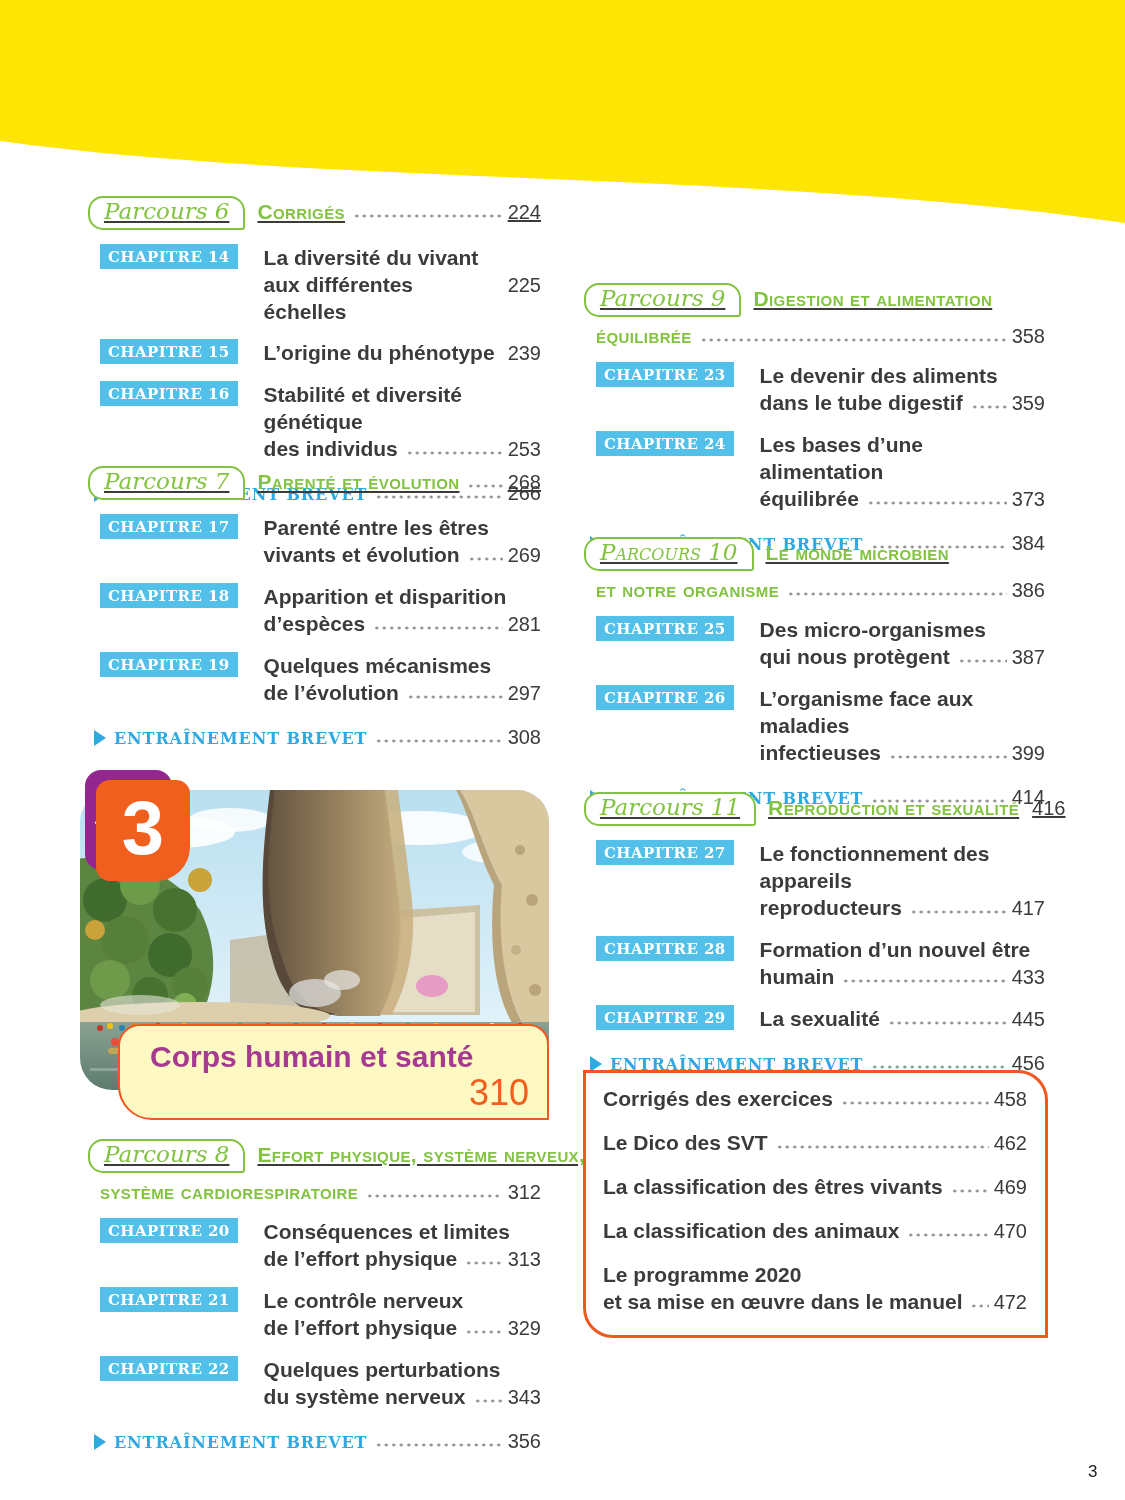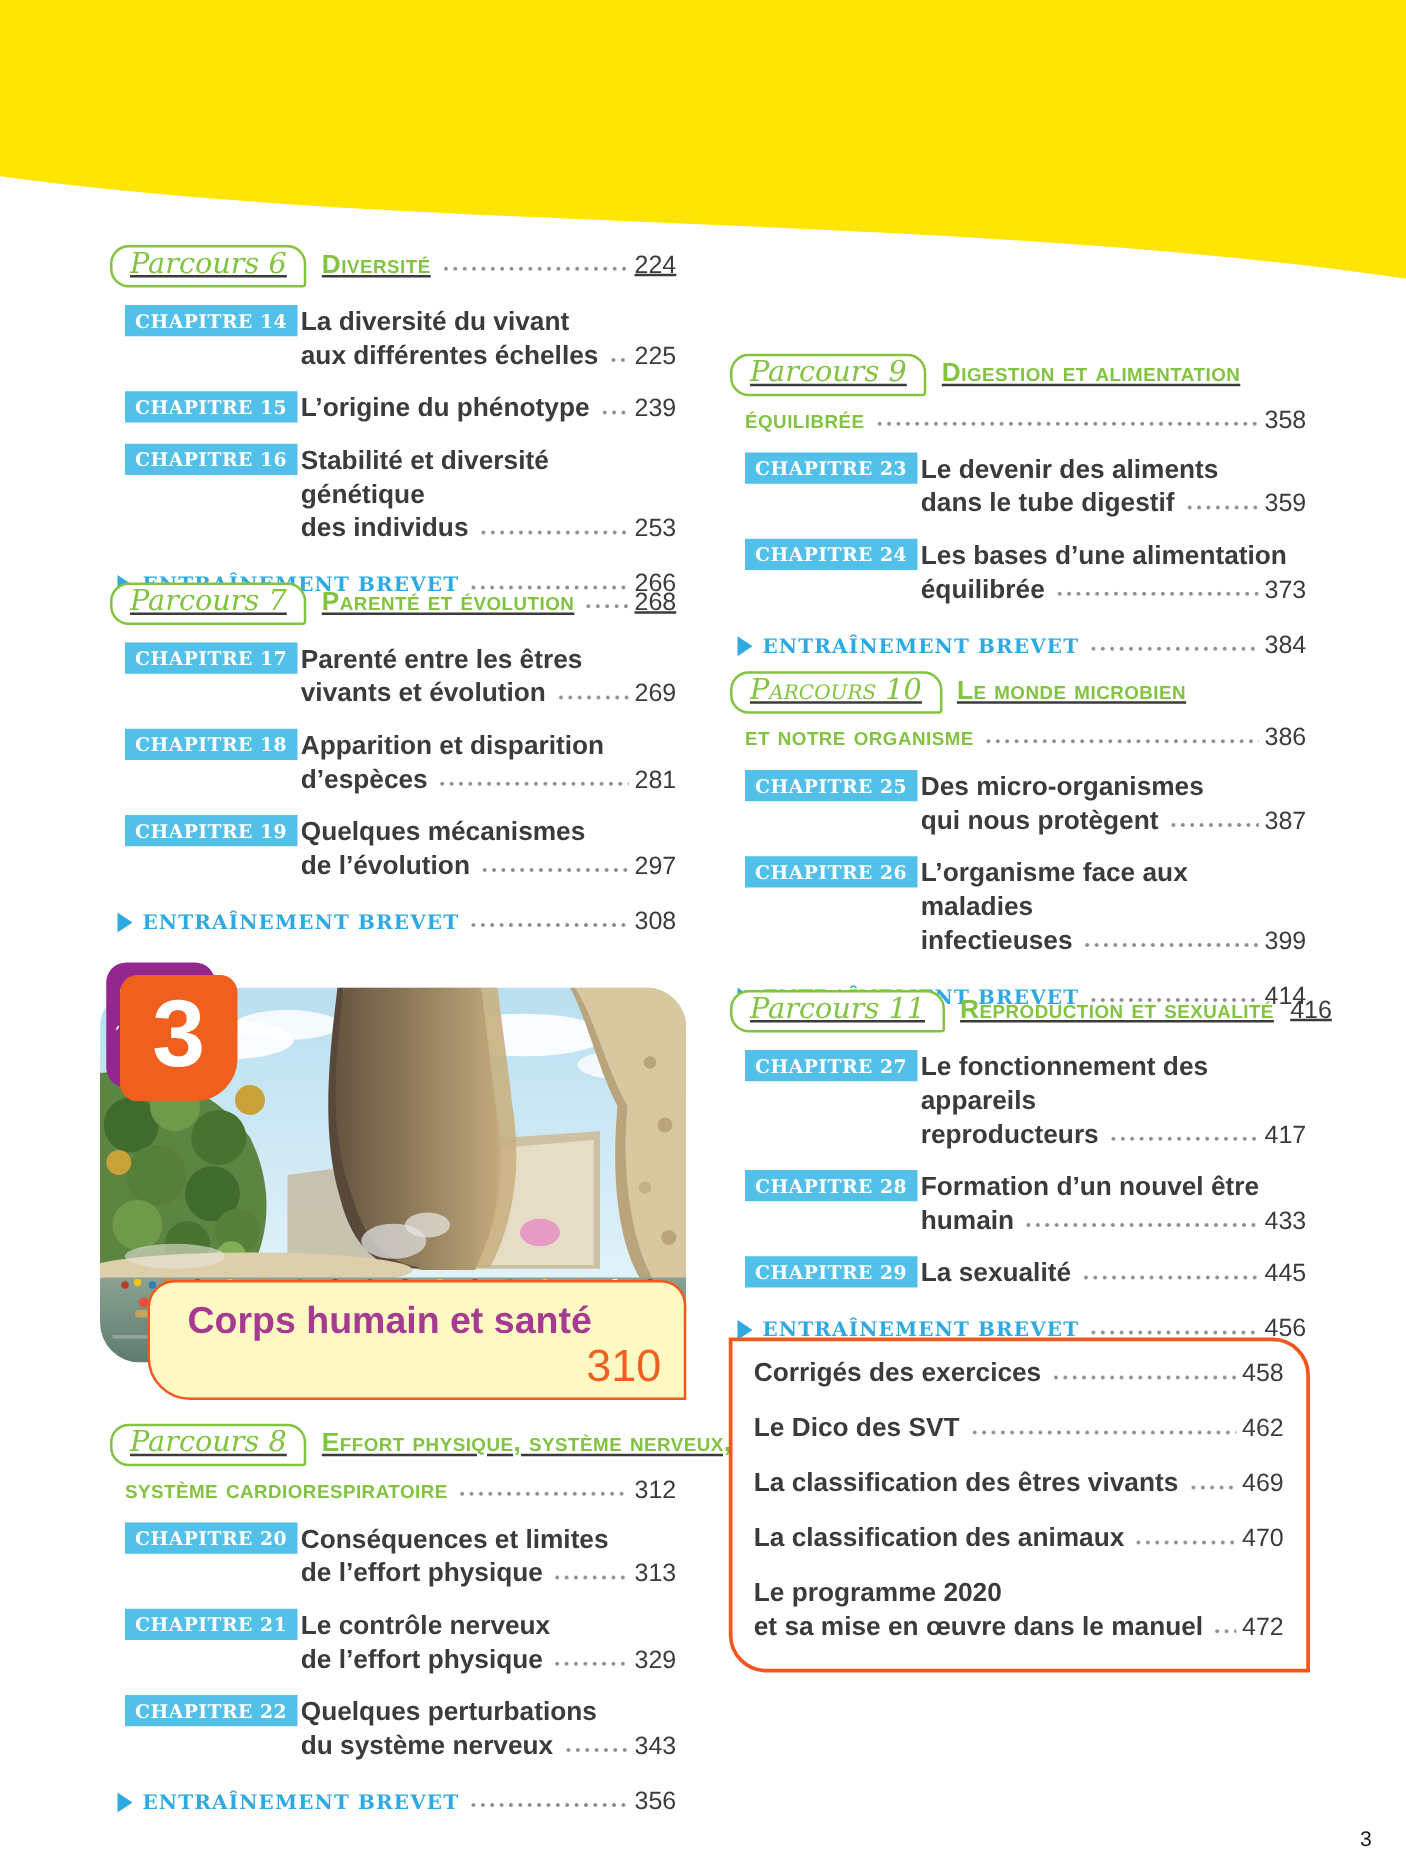--- a/index.html
+++ b/index.html
@@ -29,21 +29,21 @@
     background-image:radial-gradient(circle,#8e8e8e 1.35px,rgba(0,0,0,0) 1.7px);
     background-size:7.5px 6px;background-repeat:repeat-x;background-position:0 100%;
   }
   .pnum{font-size:20px;font-weight:normal;color:#3b3b3a;white-space:nowrap;flex:none;}
   .chap-row{display:flex;align-items:flex-start;margin-top:14px;}
   .chap-badge{
     flex:none;margin-left:12px;background:#52c0e8;color:#fff;
     font-family:"DejaVu Serif",serif;font-weight:bold;font-size:15px;letter-spacing:.4px;
     padding:4px 8px 3px 8px;white-space:nowrap;
   }
-  .chap-text{flex:1;margin-left:3px;}
+  .chap-text{flex:1;margin-left:26px;}
   .c-line{display:flex;align-items:baseline;font-size:21px;font-weight:bold;color:#3b3b3a;line-height:27px;}
   .brevet-row{display:flex;align-items:baseline;margin-top:19px;}
   .tri{
     flex:none;width:0;height:0;align-self:center;
     border-left:12px solid #2fa9e1;border-top:8px solid rgba(0,0,0,0);border-bottom:8px solid rgba(0,0,0,0);
     margin:0 8px 0 6px;
   }
   .brevet-label{
     font-family:"DejaVu Serif",serif;font-weight:bold;font-size:16px;letter-spacing:.9px;
     color:#2fa9e1;white-space:nowrap;
@@ -95,21 +95,21 @@
 
   <div class="banner">
     <svg width="1125" height="232" viewBox="0 0 1125 232" xmlns="http://www.w3.org/2000/svg">
       <path d="M0,0 H1125 V223 C760,170 330,186 0,141 Z" fill="#ffe504"></path>
     </svg>
   </div>
 
   <section class="toc-sec" id="sec-p6">
     <div class="p-line">
       <span class="p-tag">Parcours 6</span>
-      <span class="p-title">Diversité</span>
+      <span class="p-title">Corrigés</span>
       <span class="leader"></span>
       <span class="pnum">224</span>
     </div>
     <div class="chap-row">
       <span class="chap-badge">CHAPITRE 14</span>
       <div class="chap-text">
         <div class="c-line">
             <span>La diversité du vivant</span>
           </div>
         <div class="c-line">

